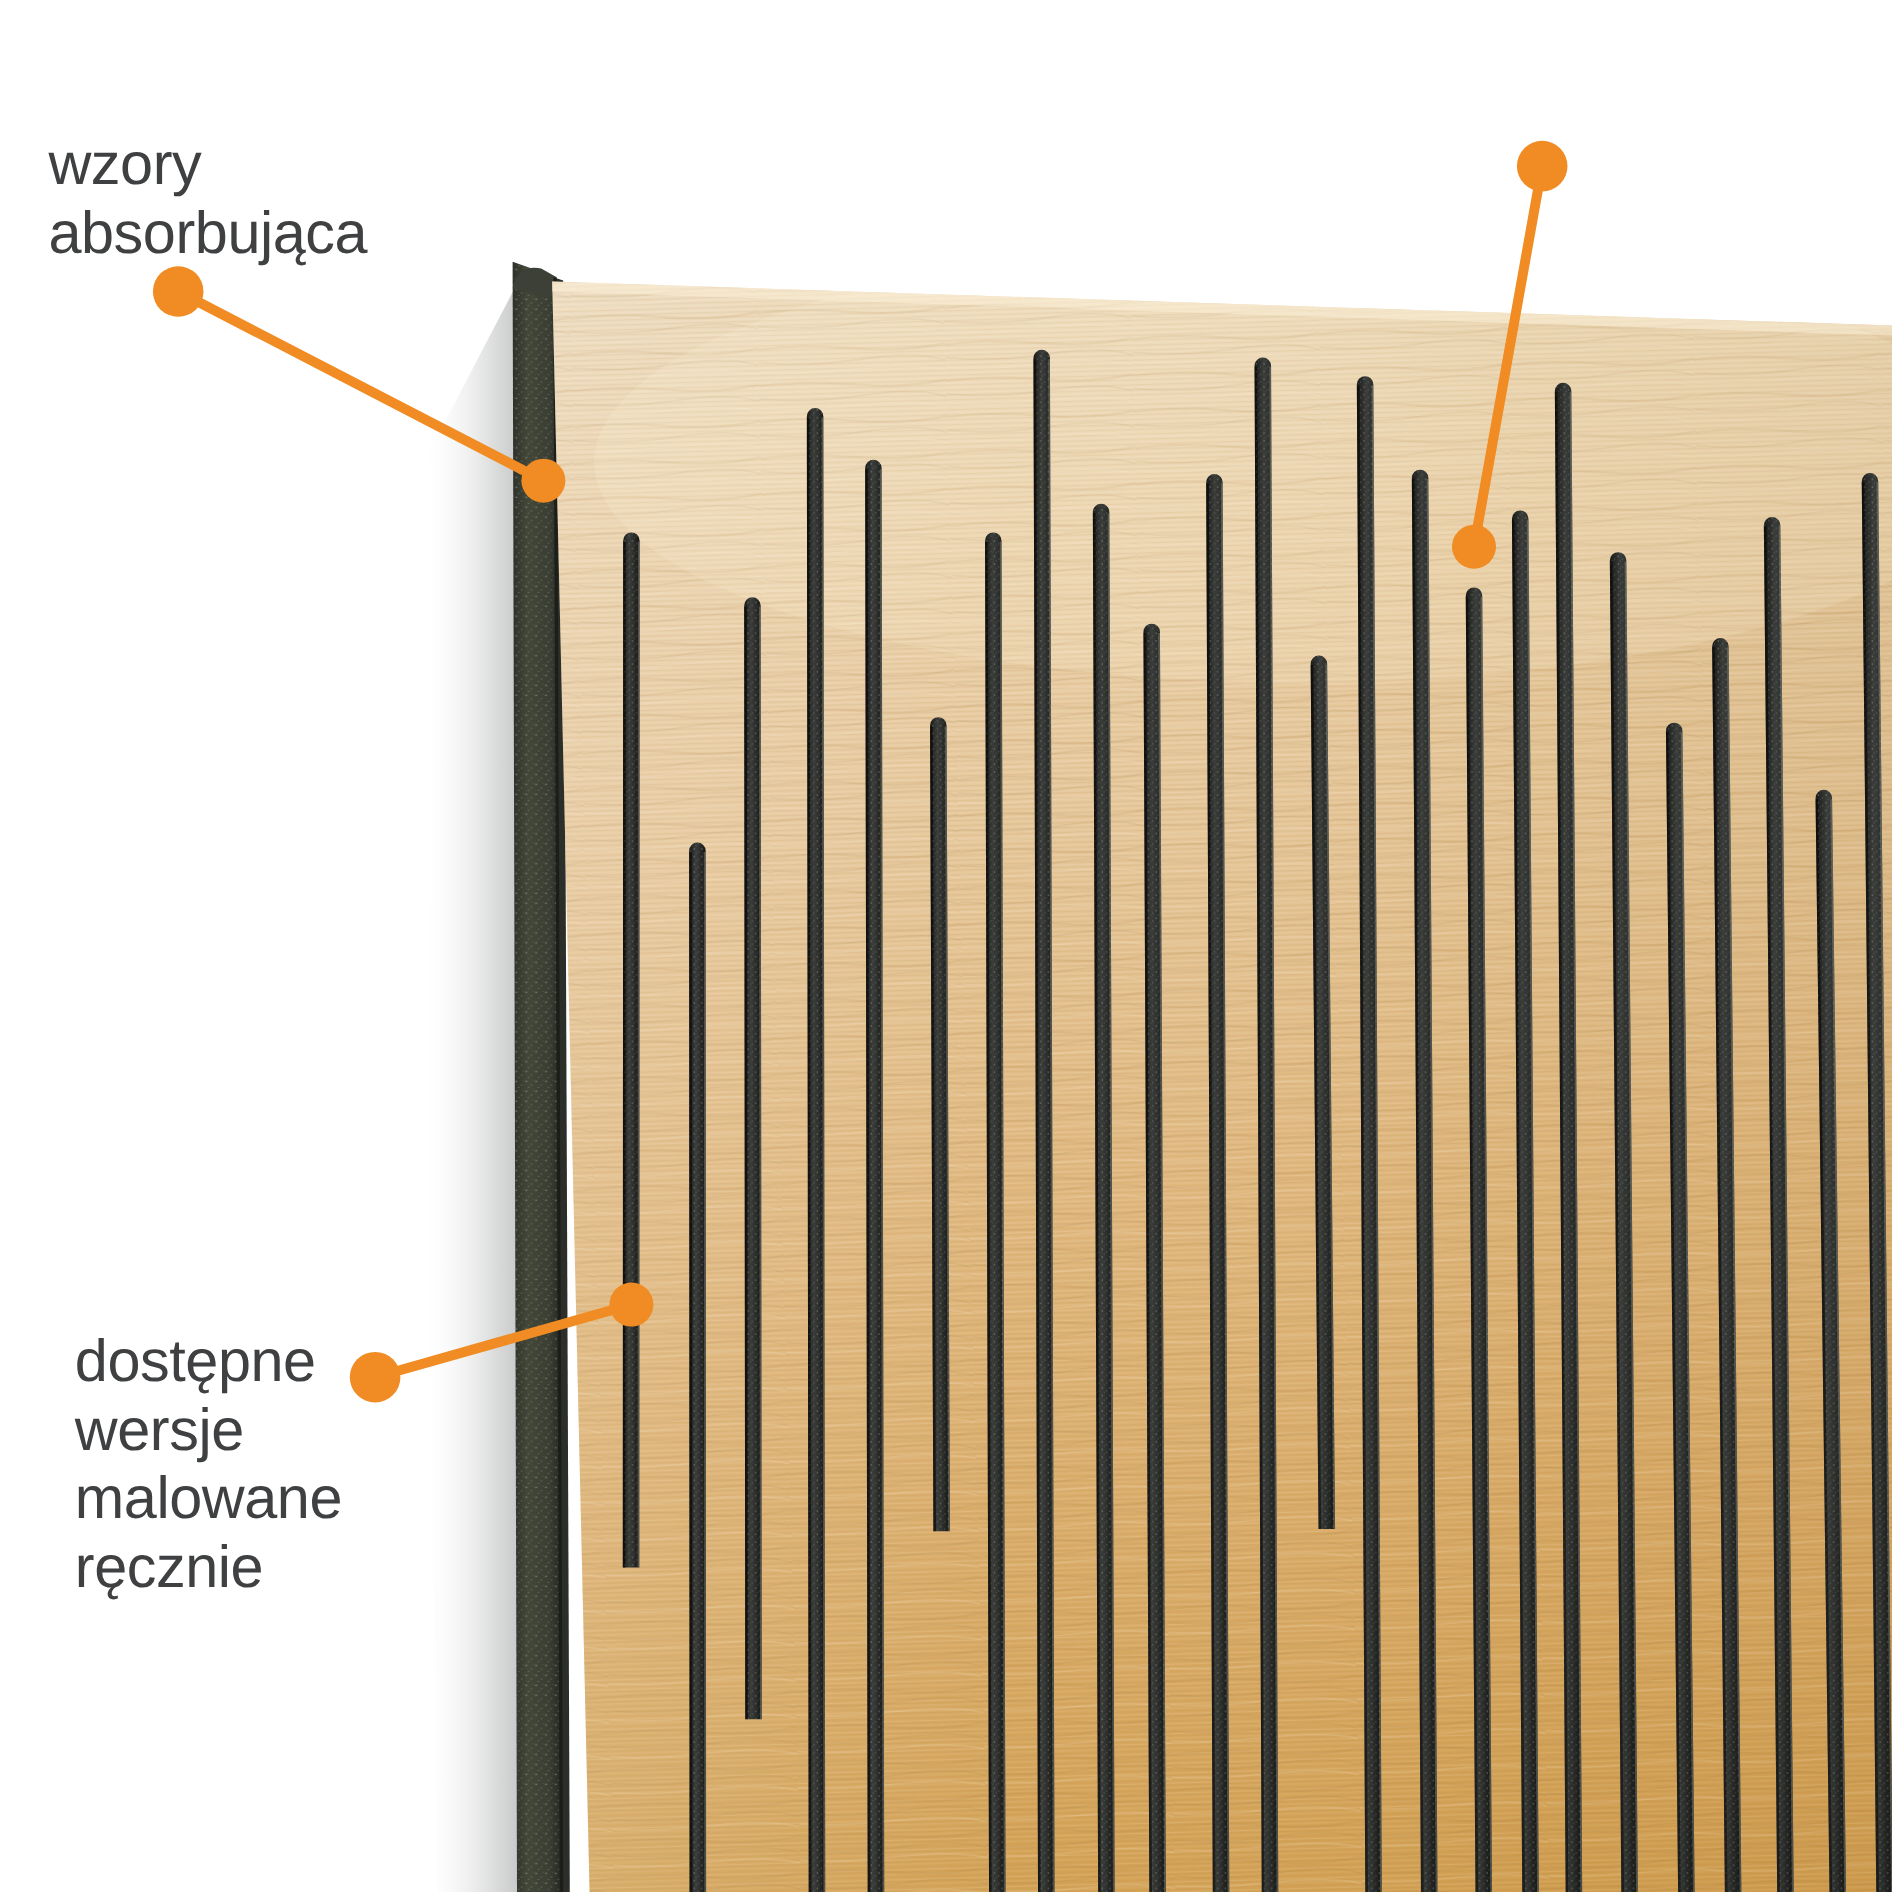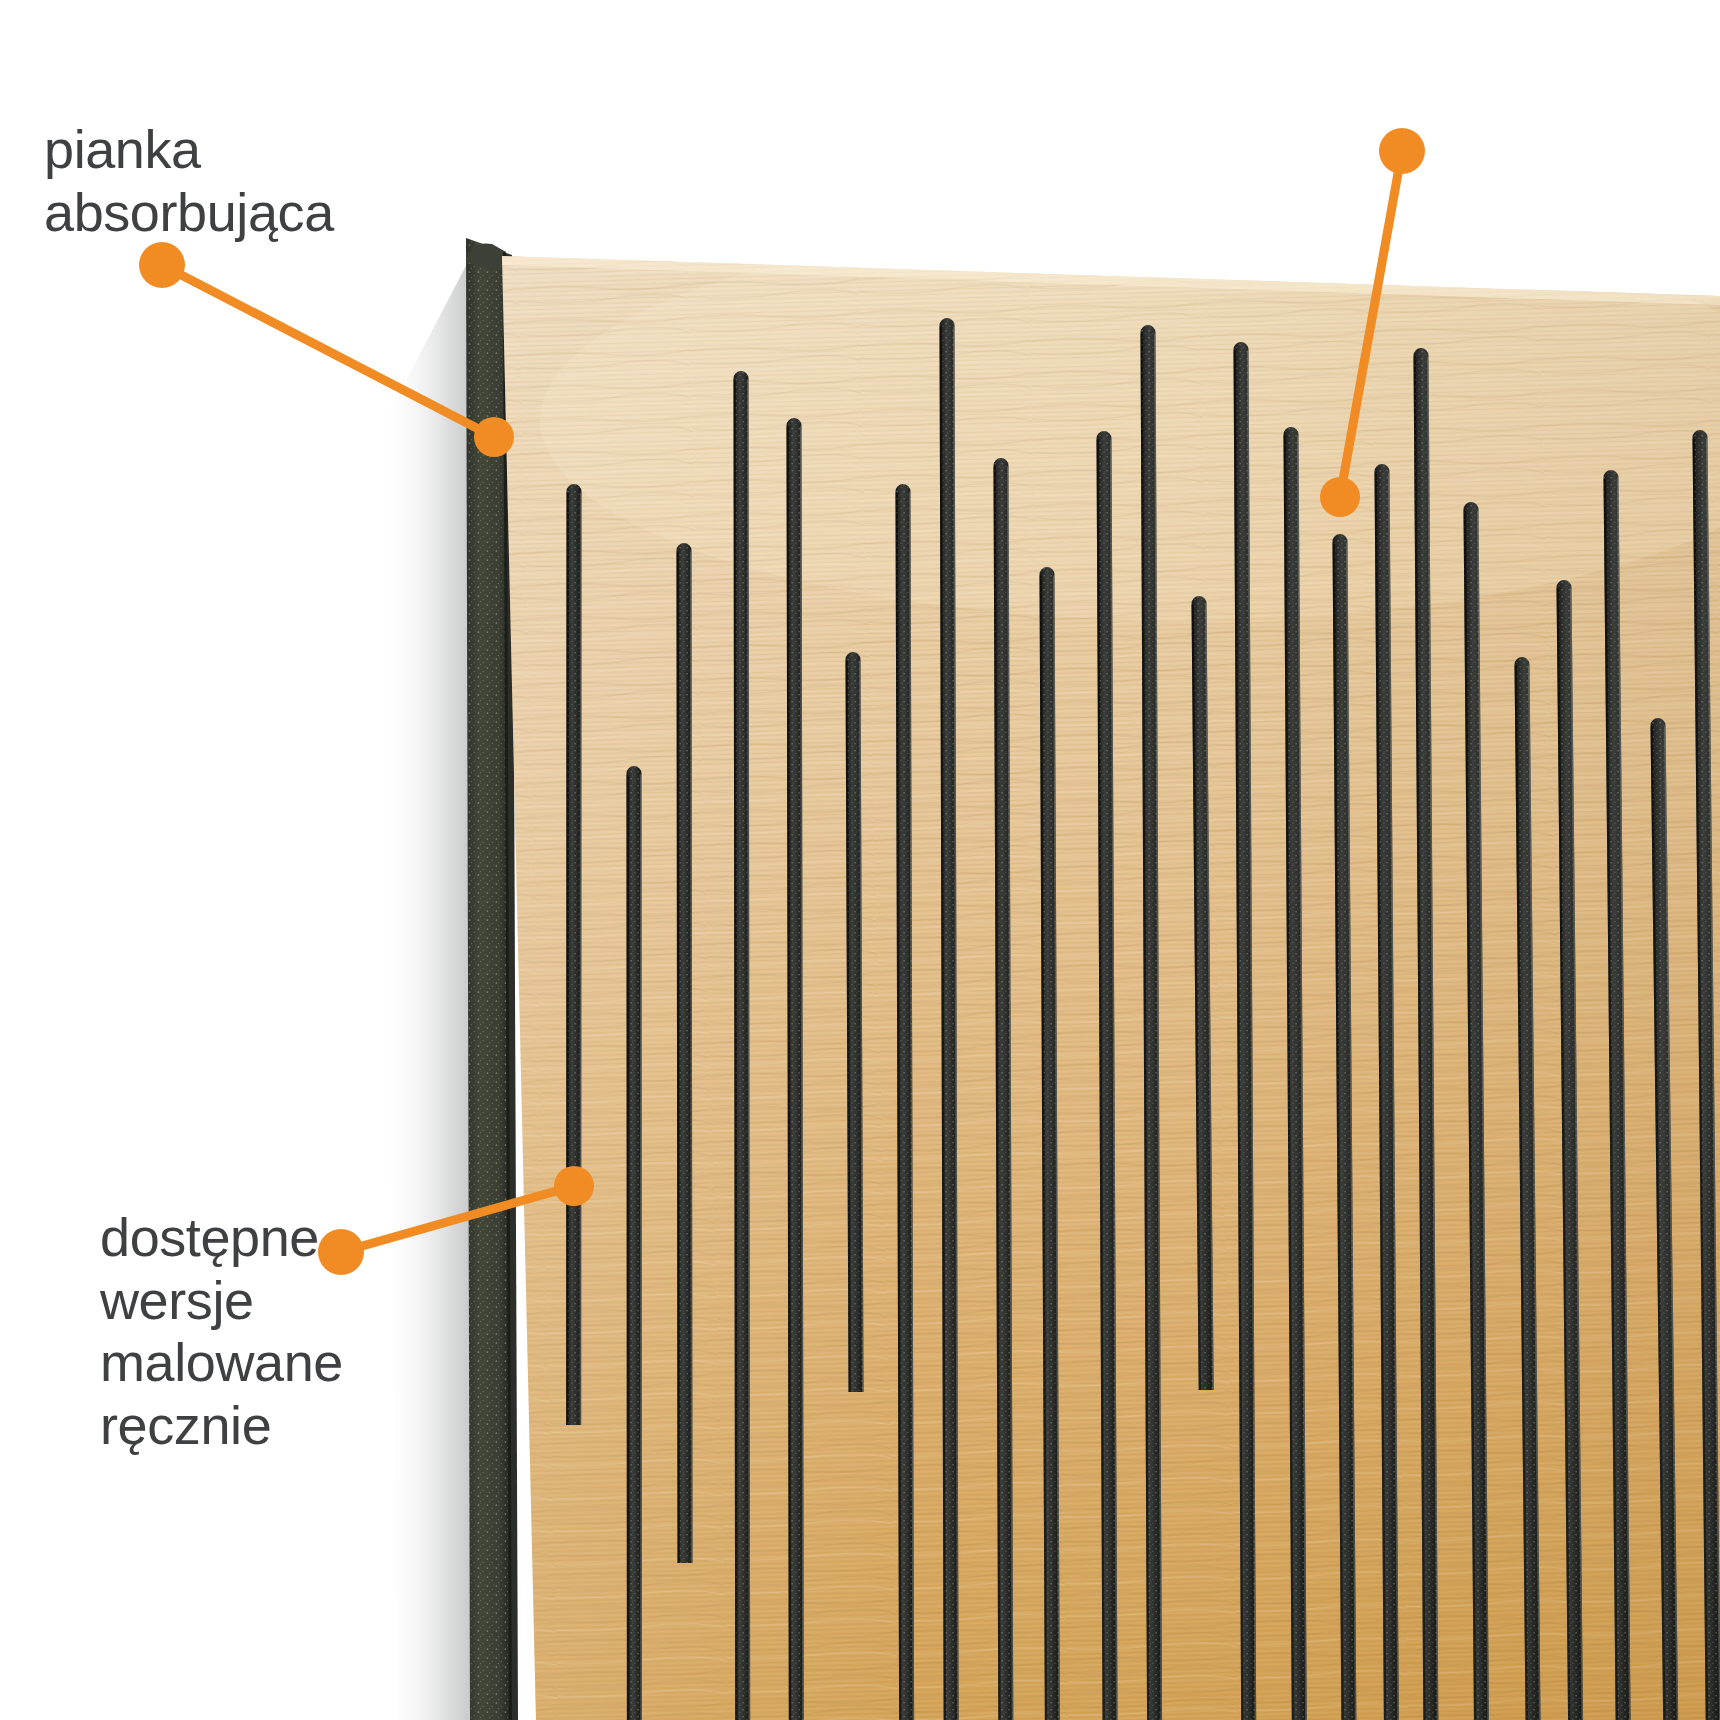--- a/index.html
+++ b/index.html
@@ -53,21 +53,20 @@
   }
   #label-patterns {
     left: 962px;
     top: 64px;
     font-size: 54px;
   }
   #label-painted {
     left: 68px;
     top: 1206px;
     font-size: 54px;
-    margin-left: 32px;
   }
 
   
   #callouts-svg {
     position: absolute;
     left: 0;
     top: 0;
     width: 1720px;
     height: 1720px;
     pointer-events: none;
@@ -489,21 +488,21 @@
           <circle cx="1340" cy="497" r="20" fill="#f08c23"></circle>
         </g>
         <g>
           <line x1="341" y1="1252" x2="574" y2="1186" stroke="#f08c23" stroke-width="9" stroke-linecap="round"></line>
           <circle cx="341" cy="1252" r="23" fill="#f08c23"></circle>
           <circle cx="574" cy="1186" r="20" fill="#f08c23"></circle>
         </g>
       </g>
   </svg>
 
-  <div class="callout-label" id="label-foam">pianka
+  <div class="callout-label" id="label-foam">wzory
 absorbująca</div>
 
 
   <div class="callout-label" id="label-painted"><span>dostępne
 wersje
 malowane
 </span><span class="bold-line">ręcznie</span></div>
 
 </div>
 

